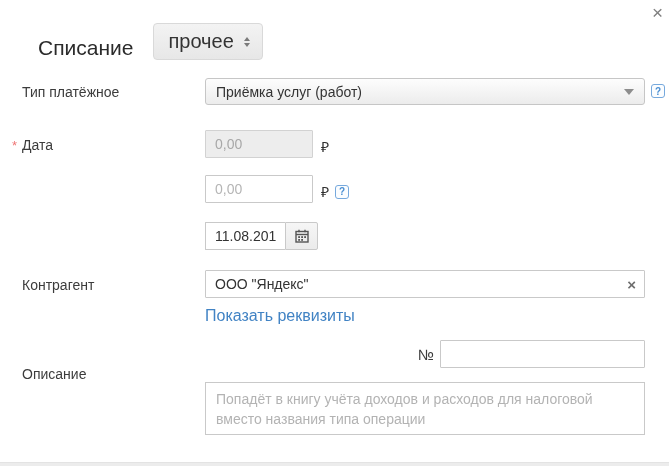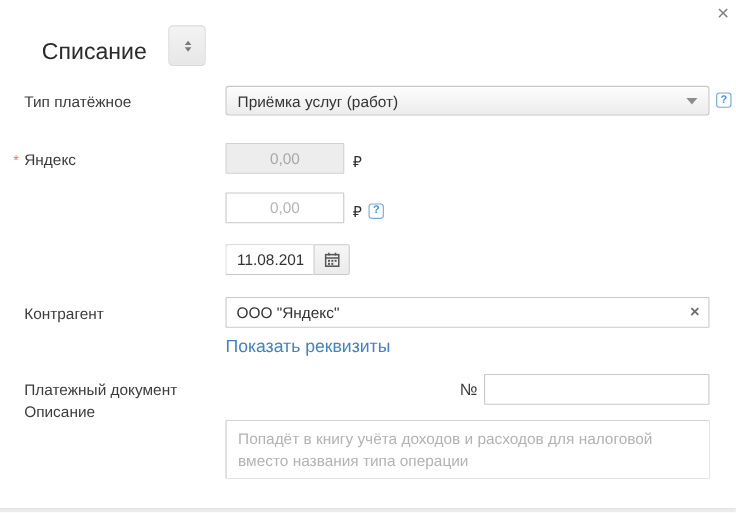--- a/index.html
+++ b/index.html
@@ -30,21 +30,21 @@
 
   .select {
     display:flex; align-items:center; height:27px; padding:0 10px;
     background:linear-gradient(#fdfdfd,#ececec); border:1px solid #c6c6c6; border-radius:3px;
     font-size:14px; color:#333; cursor:pointer;
   }
   .select .arrow { margin-left:auto; width:0; height:0; border-left:5px solid transparent; border-right:5px solid transparent; border-top:6px solid #8d8d8d; }
 
   input, textarea { font-family:"Liberation Sans", sans-serif; font-size:14px; color:#333; outline:none; }
   .txt { height:28px; border:1px solid #c9c9c9; border-radius:1px; padding:0 9px; background:#fff; }
-  .num { text-align:center; }
+  .num { text-align:left; }
   .num::placeholder { color:#b5b5b5; }
   .txt:disabled { background:#ededed; border-color:#d2d2d2; color:#a8a8a8; }
   textarea::placeholder { color:#b3b3b3; }
 
   .cur { font-size:14px; color:#2f2f2f; }
   .inline-after { position:absolute; display:flex; align-items:center; gap:6px; }
 
   .help {
     display:inline-flex; align-items:center; justify-content:center;
     width:14px; height:14px; border:1px solid #76a9dd; border-radius:3px;
@@ -75,40 +75,41 @@
 </head>
 <body>
 
 <div class="modal">
 
   <span class="close-x">×</span>
 
   <div class="title-row">
     <span class="title">Списание</span>
     <span class="type-pill">
+      <span>прочее</span>
       <span class="spinner">
         <span class="tri-up"></span>
           <span class="tri-down"></span>
       </span>
     </span>
   </div>
 
   <label class="lbl" style="top:84px">
     <span class="req"></span><span>Тип платёжное</span>
   </label>
   <div class="ctl select" style="top:78px; width:440px;">
     <span>Приёмка услуг (работ)</span>
     <span class="arrow"></span>
   </div>
   <span class="inline-after" style="left:651px; top:84px;">
     <span class="help">?</span>
   </span>
 
   <label class="lbl" style="top:137px">
-    <span class="req">*</span><span>Яндекс</span>
+    <span class="req">*</span><span>Дата</span>
   </label>
   <input class="ctl txt num" style="top: 130px; width: 108px;" disabled="" value="0,00">
   <span class="inline-after" style="left:321px; top:137px;">
     <span class="cur">₽</span>
   </span>
 
   <input class="ctl txt num" style="top: 175px; width: 108px;" placeholder="0,00">
   <span class="inline-after" style="left:321px; top:182px;">
     <span class="cur">₽</span>
     <span class="help">?</span>
@@ -133,23 +134,20 @@
 
   <label class="lbl" style="top:277px">
     <span class="req"></span><span>Контрагент</span>
   </label>
   <div class="ctl input-wrap" style="top:270px; width:440px;">
     <input class="txt" style="width: 440px; padding-right: 28px;" value="ООО &quot;Яндекс&quot;">
     <span class="clear-x">×</span>
   </div>
   <a class="link" style="left:205px; top:307px;">Показать реквизиты</a>
 
-  <label class="lbl" style="top:346px">
-    <span class="req"></span><span>Платежный документ</span>
-  </label>
   <span class="inline-after" style="left:418px; top:346px;">
     <span class="num-label">№</span>
   </span>
   <input class="ctl txt" style="left: 440px; top: 340px; width: 205px;" value="">
 
   <label class="lbl" style="top:366px">
     <span class="req"></span><span>Описание</span>
   </label>
   <textarea class="ctl desc-area" style="top: 382px;" placeholder="Попадёт в книгу учёта доходов и расходов для налоговой вместо названия типа операции"></textarea>
 

